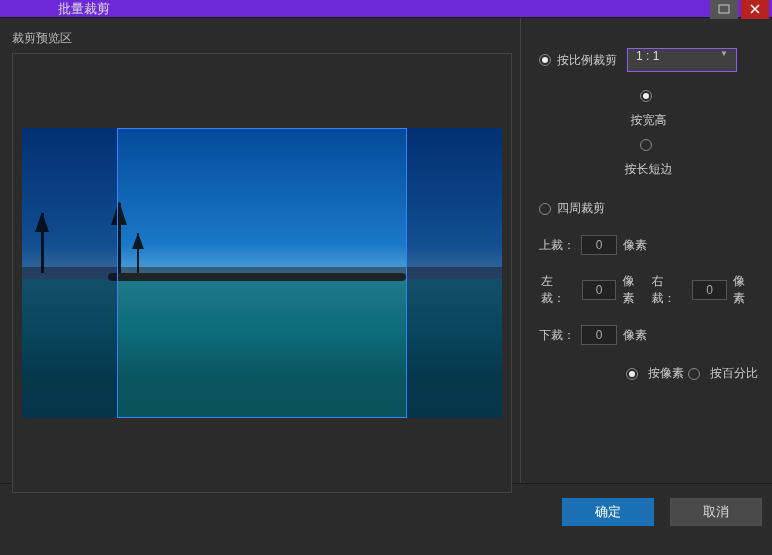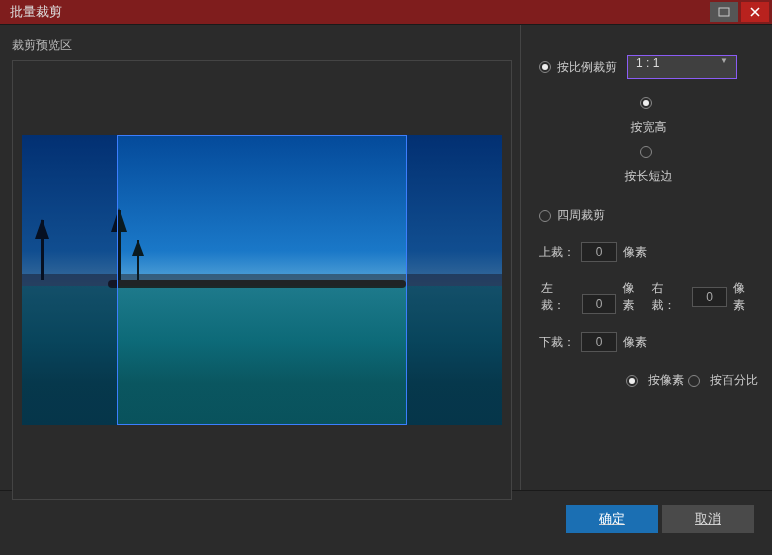--- a/index.html
+++ b/index.html
@@ -4,23 +4,24 @@
 <style>
 * { box-sizing: border-box; margin: 0; padding: 0; }
 body {
   width: 772px; height: 555px;
   background: #2b2b2b;
   font-family: "Microsoft YaHei", sans-serif;
   font-size: 12px; color: #ccc;
   overflow: hidden;
 }
 .titlebar {
-  height: 25px; background: #7f1d1d;
+  height: 18px; background: #6d28d9;
   display: flex; align-items: center;
   border-bottom: 1px solid #1a1a1a;
+  padding-left: 48px;
 }
 .titlebar .title { padding-left: 10px; color: #ddd; font-size: 13px; flex: 1; }
 .winbtns { display: flex; }
 .winbtn { width: 28px; height: 20px; display: flex; align-items: center; justify-content: center; margin-right: 3px; }
 .minbtn { background: #555; }
 .closebtn { background: #b8221e; }
 .minbtn svg, .closebtn svg { display: block; }
 .content { display: flex; height: 465px; }
 .left {
   width: 520px; padding: 12px 10px 0 12px;
@@ -75,21 +76,21 @@
 }
 .crop4 { margin-top: 8px; }
 .crop-grid .line { display: flex; align-items: center; gap: 6px; margin-bottom: 18px; }
 .crop-grid .line.lr { justify-content: space-between; padding: 0 2px; }
 .lbl { color: #ccc; }
 .unitrow { display: flex; align-items: center; justify-content: flex-end; gap: 4px; margin-top: 20px; }
 
 .footer {
   height: 56px; border-top: 1px solid #1a1a1a;
   display: flex; align-items: center; justify-content: flex-end;
-  padding-right: 18px; gap: 4px; background: #2b2b2b; text-decoration: underline;
+  padding-right: 10px; gap: 16px; background: #2b2b2b;
 }
 .btn { width: 92px; height: 28px; display: flex; align-items: center; justify-content: center; font-size: 13px; }
 .btn-primary { background: #1b6fb3; color: #fff; }
 .btn-default { background: #4a4a4a; color: #ddd; }
 </style>
 </head>
 <body>
 
 <div class="titlebar">
   <div class="title">批量裁剪</div>
@@ -147,21 +148,21 @@
       <span class="lbl">四周裁剪</span>
     </div>
 
     <div class="crop-grid">
       <div class="line">
         <span class="lbl">上裁：</span>
         <span class="num-input">0</span>
         <span class="lbl">像素</span>
       </div>
       <div class="line lr">
-        <div style="display:flex;align-items:flex-end;gap:6px;">
+        <div style="display:flex;align-items:center;gap:6px;">
           <span class="lbl">左裁：</span>
           <span class="num-input">0</span>
           <span class="lbl">像素</span>
         </div>
         <div style="display:flex;align-items:center;gap:6px;">
           <span class="lbl">右裁：</span>
           <span class="num-input">0</span>
           <span class="lbl">像素</span>
         </div>
       </div>

